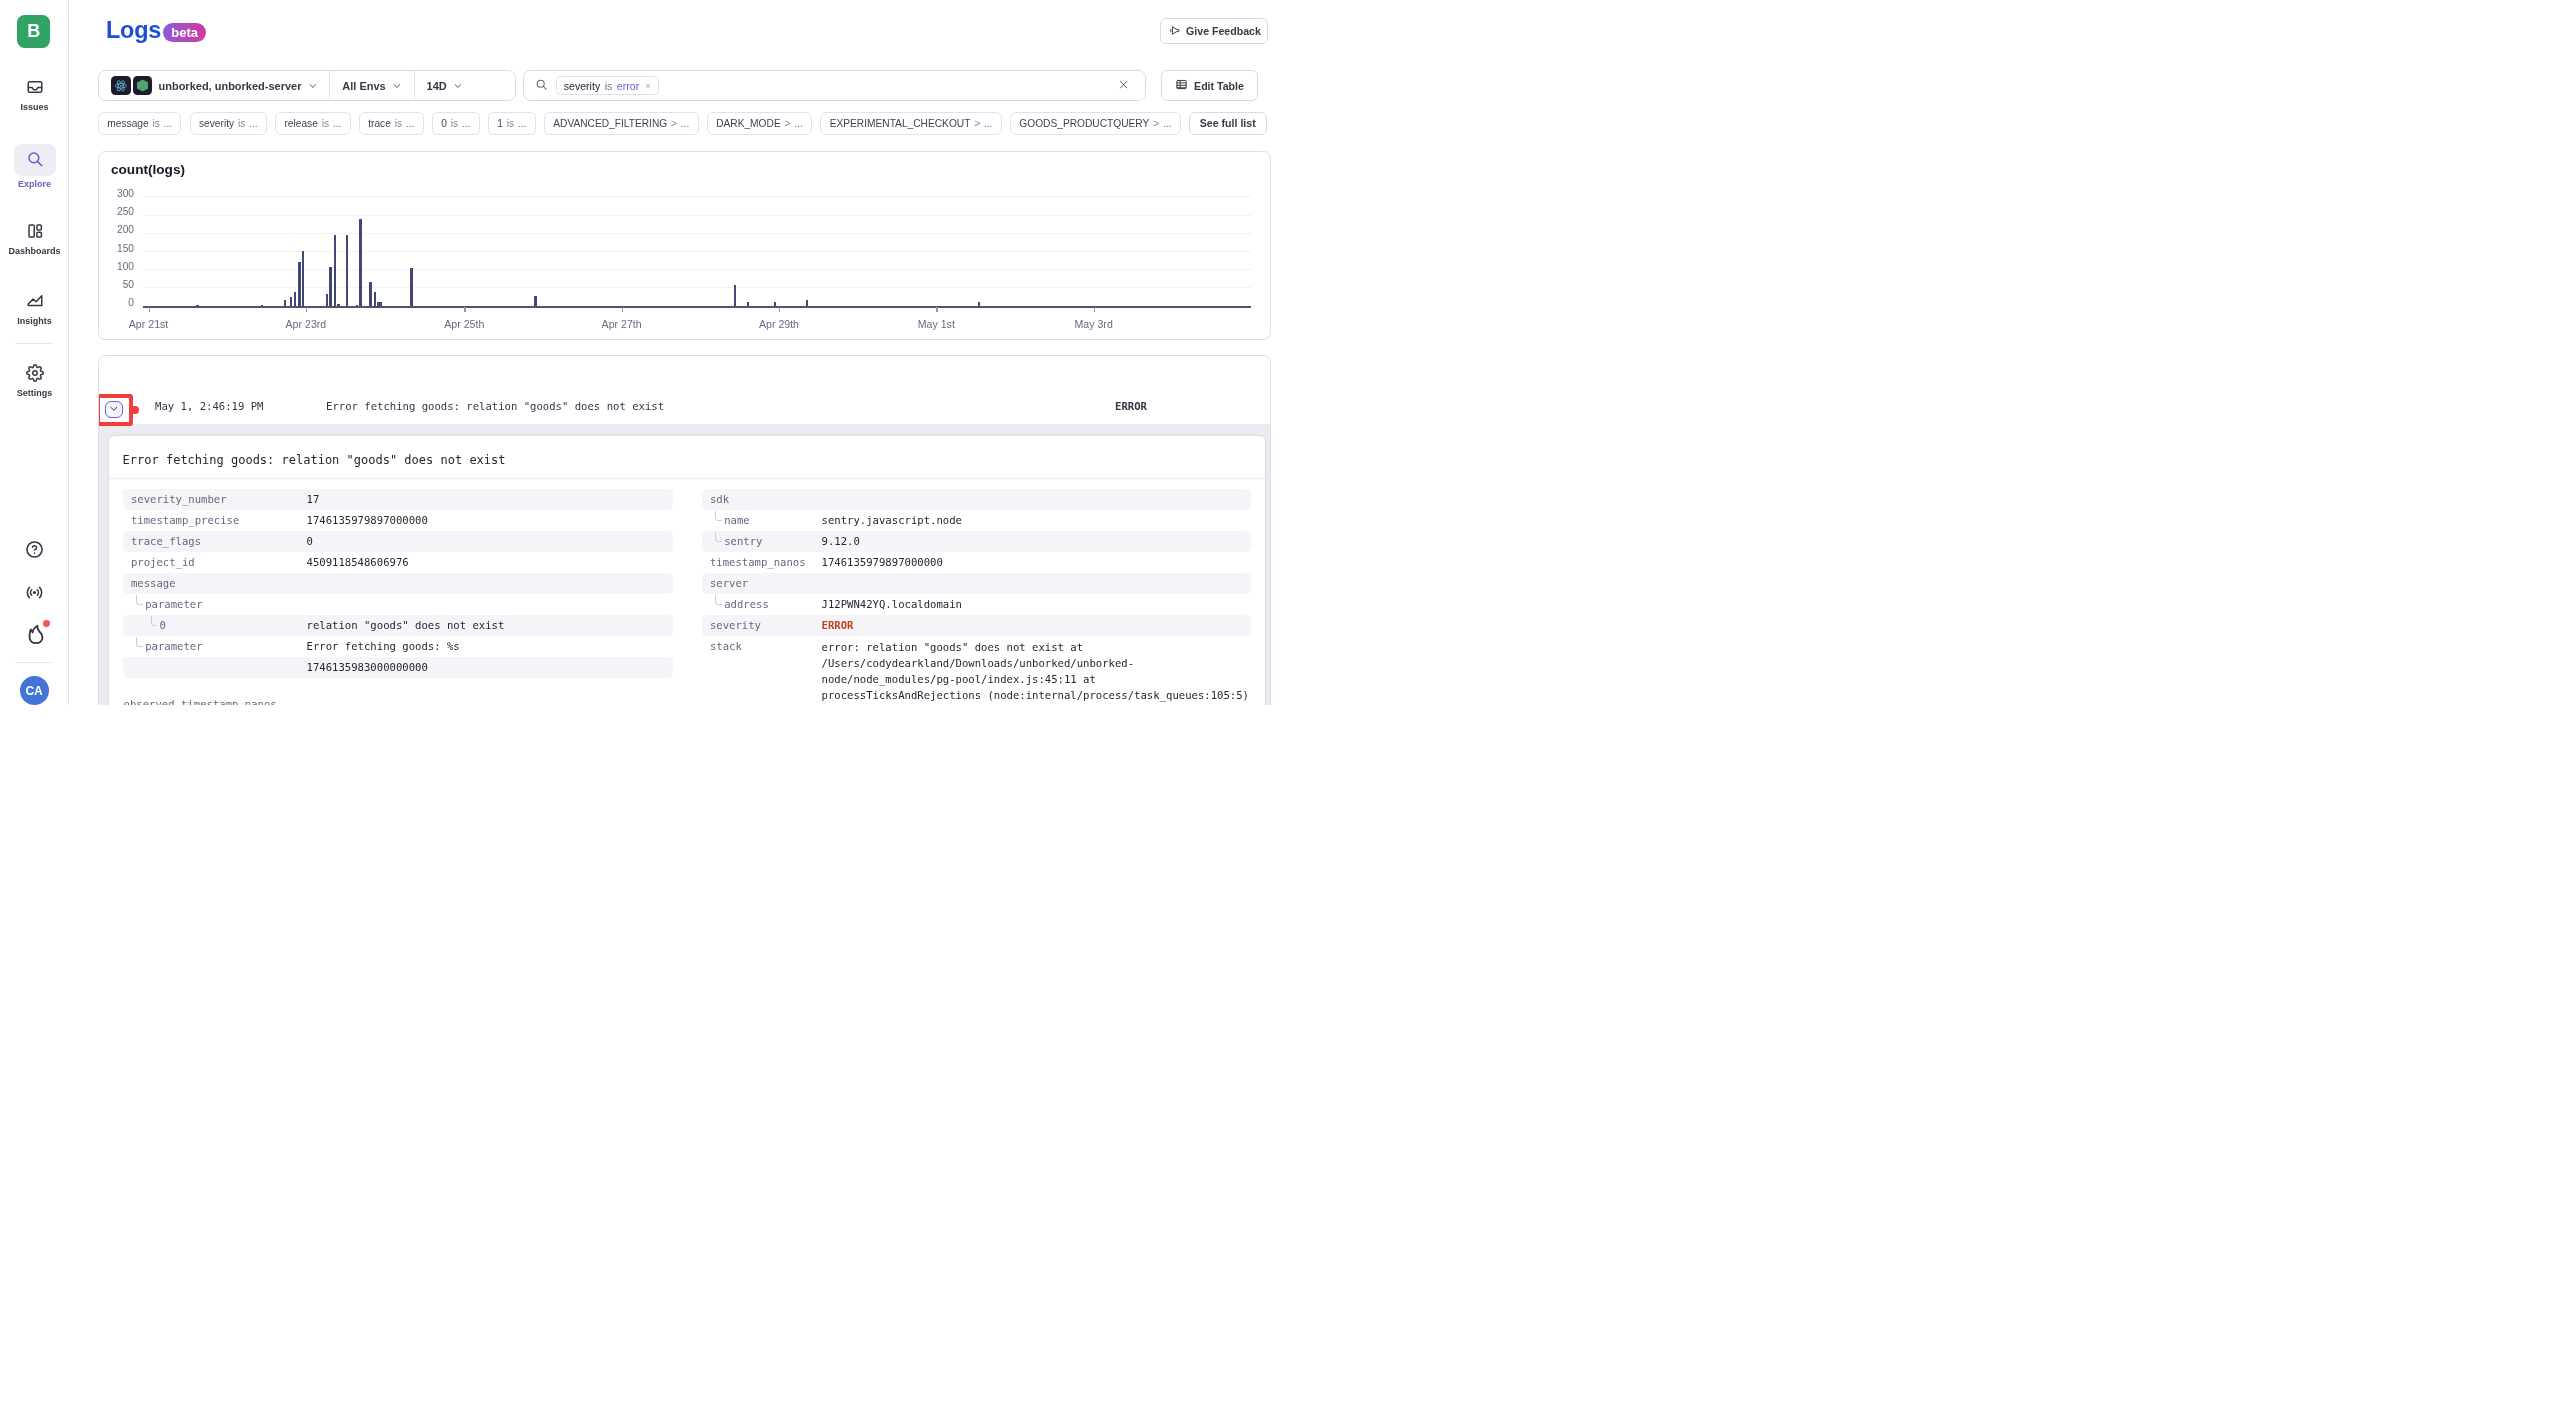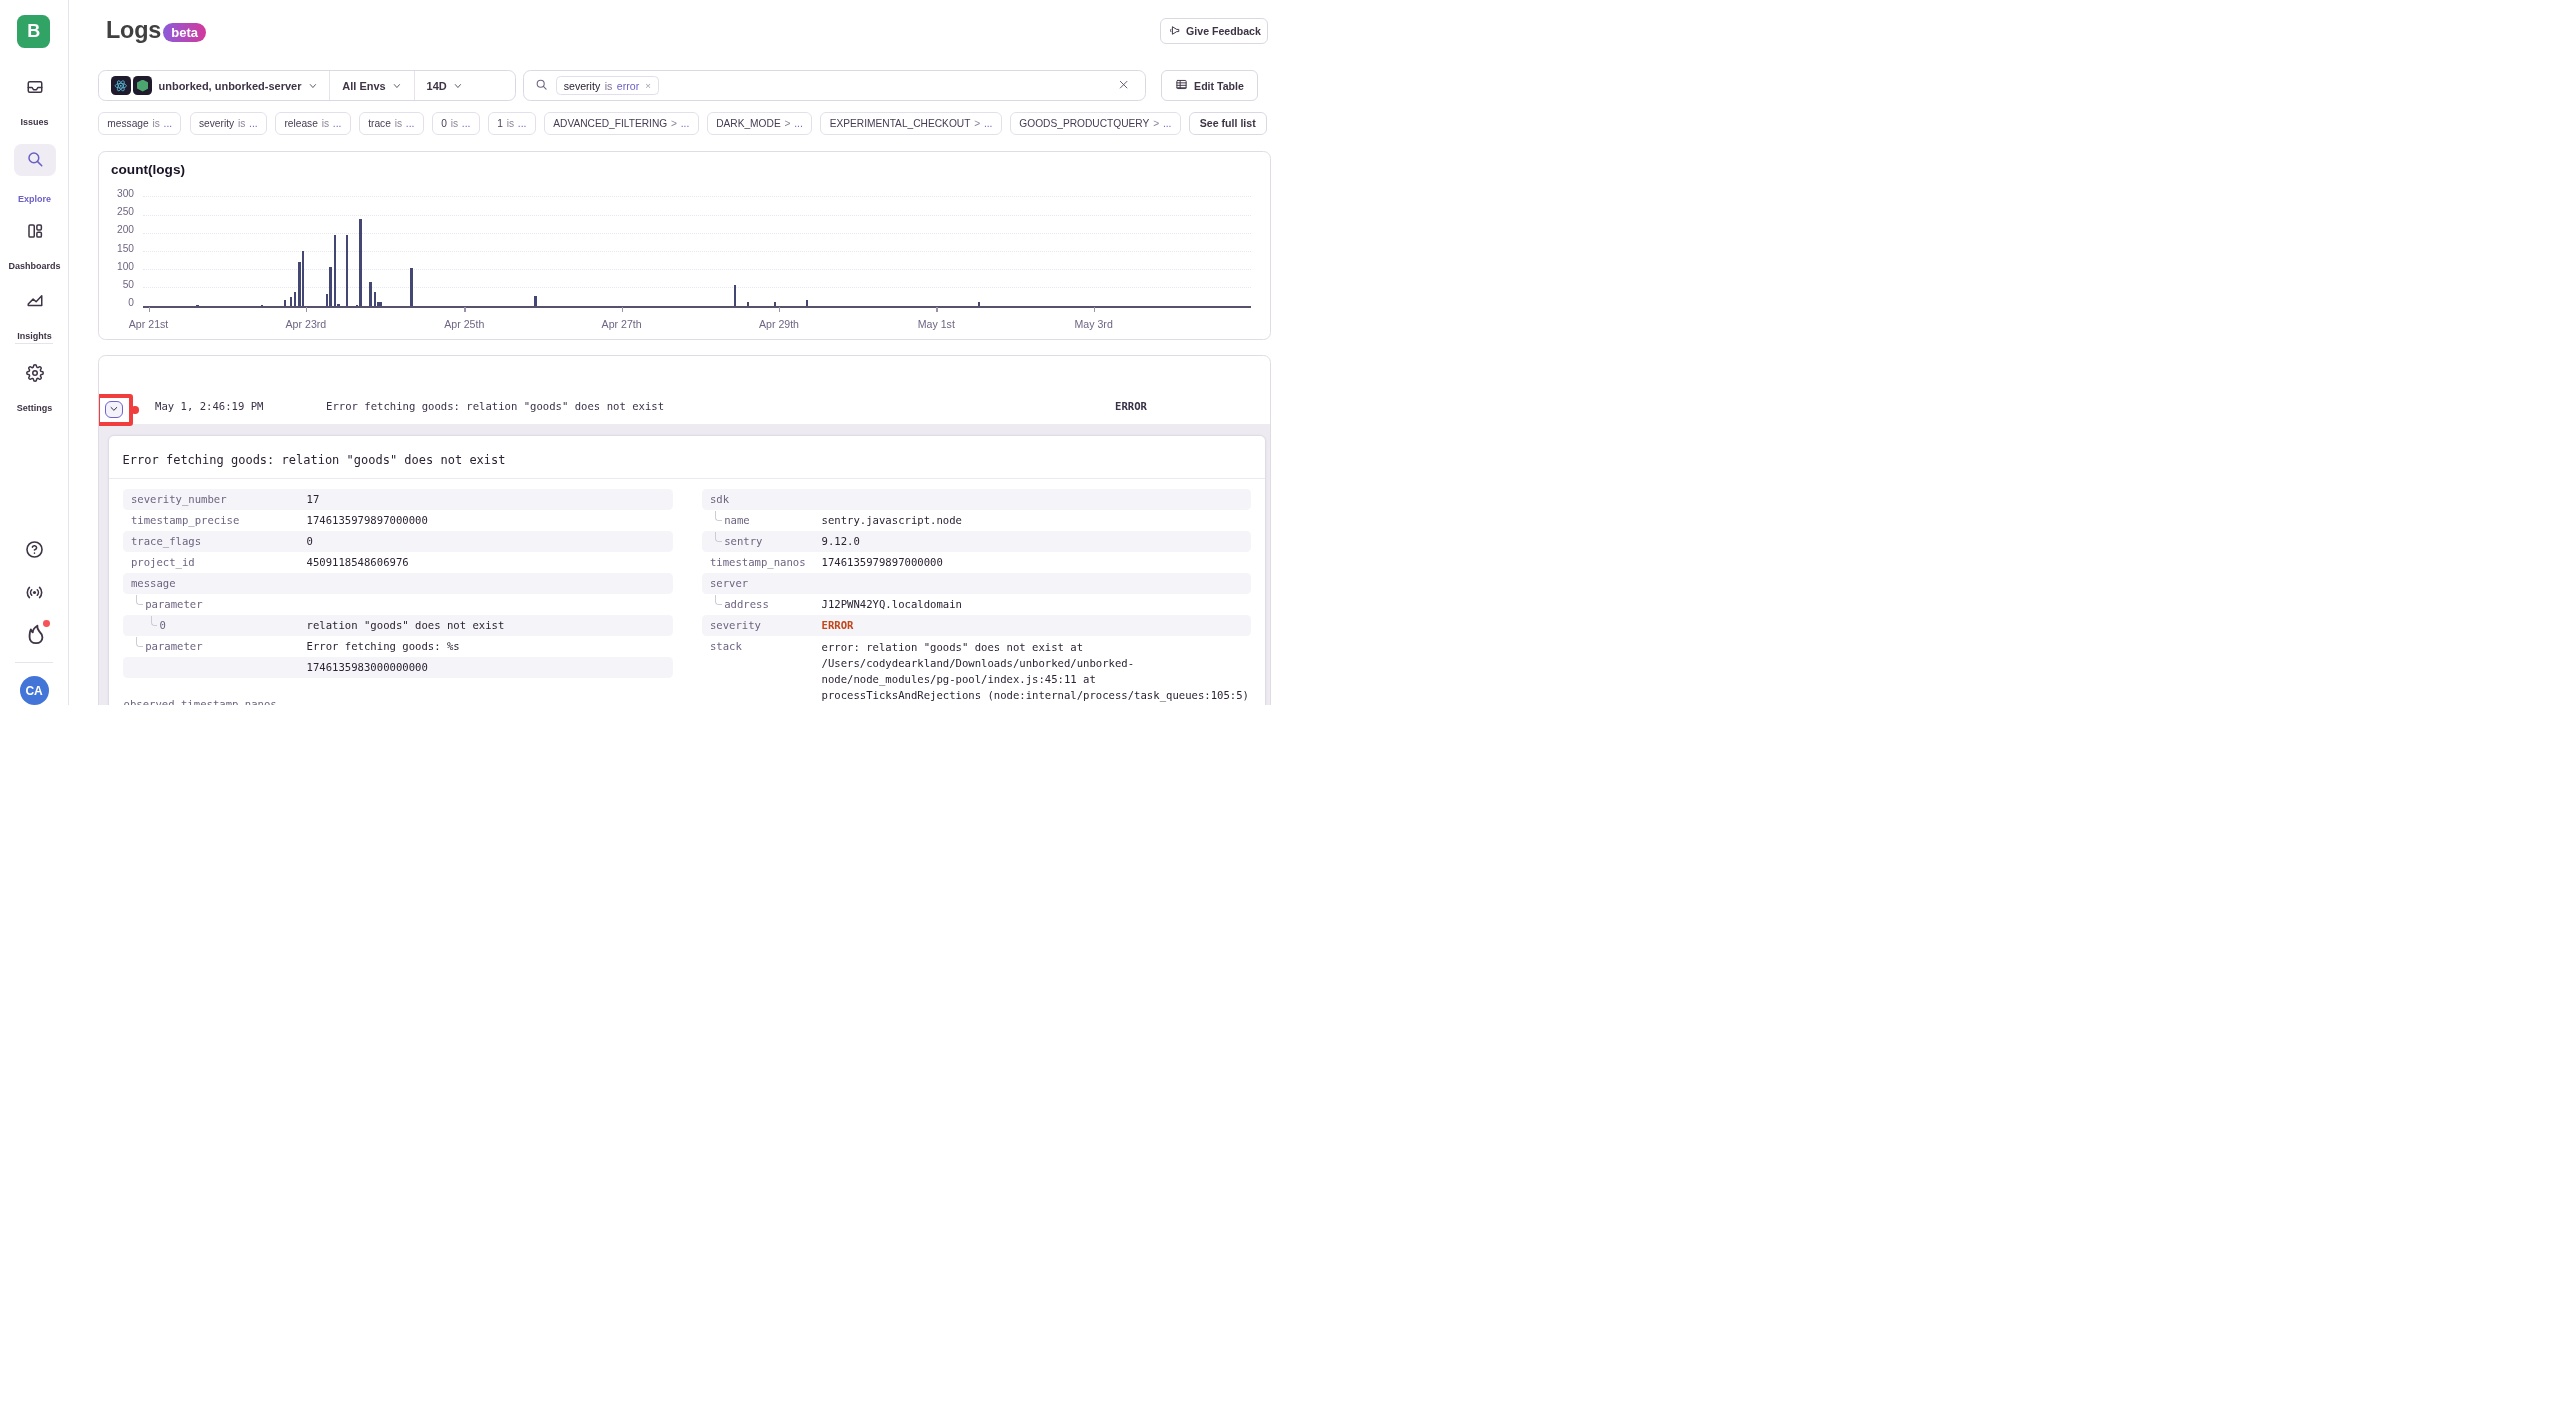--- a/index.html
+++ b/index.html
@@ -10,35 +10,35 @@
   }
   *{box-sizing:border-box;margin:0;padding:0}
   body{margin:0;background:#fff;font-family:"Liberation Sans",sans-serif}
   .page{position:relative;width:1288px;height:705px;background:#fff;overflow:hidden;color:var(--dark)}
   .mono{font-family:"DejaVu Sans Mono",monospace}
 
   
   .sidebar{position:absolute;left:0;top:0;width:69px;height:705px;background:#fff;border-right:0.8px solid #e7e3ec;z-index:5}
   .logo{position:absolute;left:17.3px;top:15px;width:33px;height:33px;border-radius:7.5px;background:var(--logo-green);
         color:#fff;font-weight:800;font-size:18px;display:flex;align-items:center;justify-content:center;cursor:pointer}
-  .nav-item{position:absolute;left:0;width:69px;display:flex;flex-direction:column;align-items:center;gap:18px;cursor:pointer}
+  .nav-item{position:absolute;left:0;width:69px;display:flex;flex-direction:column;align-items:center;gap:3px;cursor:pointer}
   .nav-item svg{width:18px;height:18px;stroke:var(--ui);fill:none;stroke-width:2;stroke-linecap:round;stroke-linejoin:round}
   .nav-label{font-size:9px;font-weight:700;color:var(--ui)}
   .nav-item.active svg{stroke:var(--accent)}
   .nav-item.active .nav-label{color:var(--accent)}
   .nav-pill{width:42px;height:32px;border-radius:7.5px;background:#efedf3;display:flex;align-items:center;justify-content:center}
   .side-divider{position:absolute;left:15px;right:15px;height:0.8px;background:#e7e3ec}
   .icon-btn{position:absolute;left:25px;cursor:pointer}
   .icon-btn svg{width:19px;height:19px;stroke:var(--ui);fill:none;stroke-width:2;stroke-linecap:round;stroke-linejoin:round}
   .notif-dot{position:absolute;width:6.8px;height:6.8px;border-radius:50%;background:#f55459}
   .avatar{position:absolute;left:19.6px;top:676px;width:29px;height:29px;border-radius:50%;background:var(--avatar-blue);
           color:#fff;font-size:12px;font-weight:700;display:flex;align-items:center;justify-content:center;cursor:pointer}
 
   
-  .page-title{position:absolute;left:106px;top:16.6px;font-size:23.4px;font-weight:800;color:#404040;letter-spacing:-0.2px}
+  .page-title{position:absolute;left:106px;top:16.6px;font-size:23.4px;font-weight:800;color:#1d4ed8;letter-spacing:-0.2px}
   .beta-badge{position:absolute;left:163px;top:22.6px;padding:2.3px 8.3px;border-radius:15px;color:#fff;font-size:13px;font-weight:700;
               background:linear-gradient(90deg,var(--badge-gradient-start),var(--badge-gradient-end))}
   .btn{display:flex;align-items:center;gap:6px;background:#fff;border:0.8px solid #dcd8e3;border-radius:6px;
        font-size:10.6px;font-weight:700;color:var(--ui);cursor:pointer;justify-content:center}
   .btn svg{width:13px;height:13px;stroke:var(--ui);fill:none;stroke-width:1.8;stroke-linecap:round;stroke-linejoin:round}
   .feedback-btn{position:absolute;left:1160px;top:18px;width:108px;height:26px}
 
   
   .selector-bar{position:absolute;left:98px;top:70px;width:418px;height:31px;border:0.8px solid #dcd8e3;border-radius:7.5px;
                 display:flex;align-items:stretch;background:#fff}

